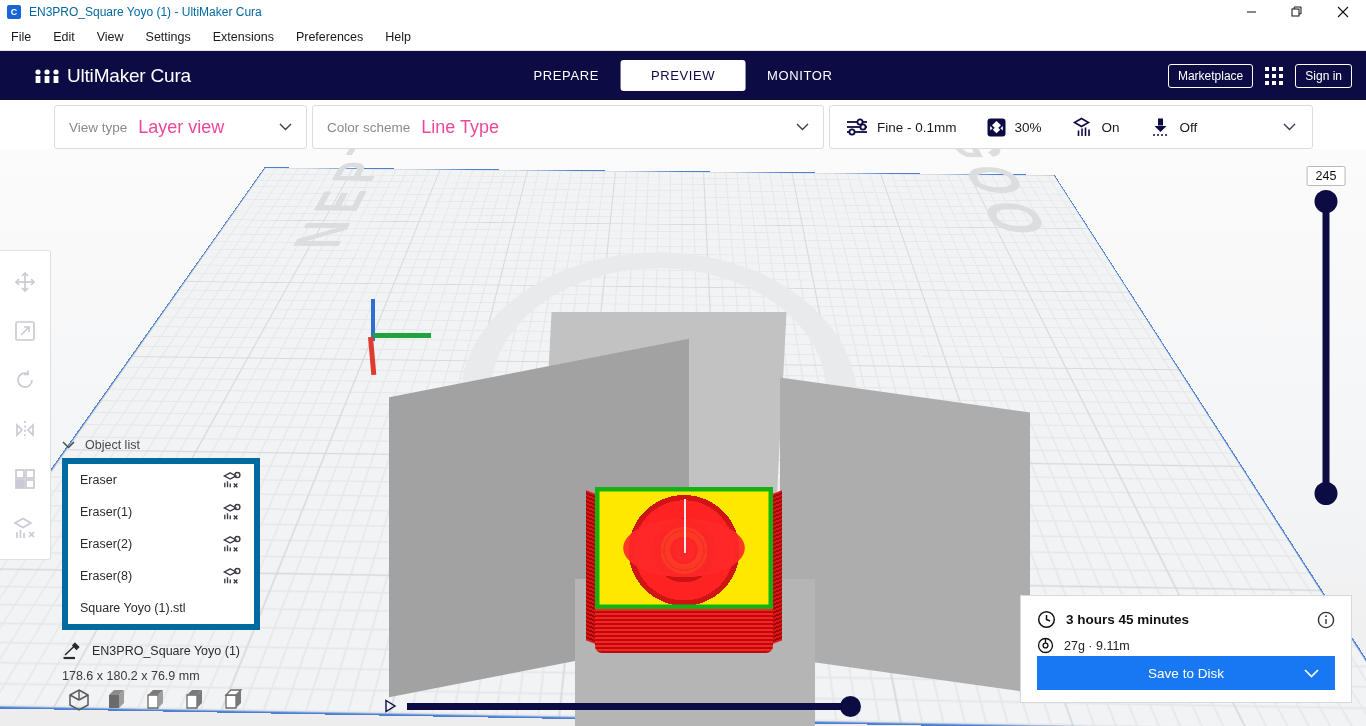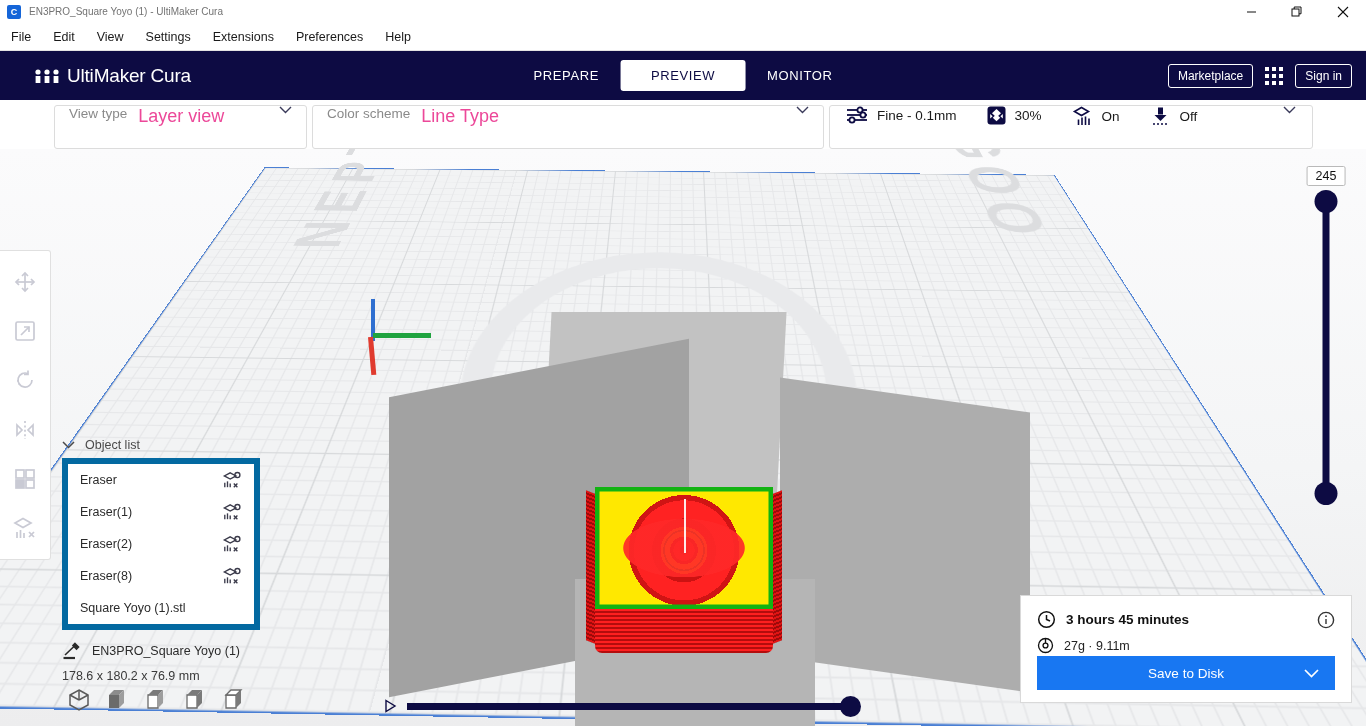--- a/index.html
+++ b/index.html
@@ -14,21 +14,21 @@
   .titlebar {
     position: absolute; top: 0; left: 0; width: 1366px; height: 23px;
     background: #ffffff; display: flex; align-items: center;
   }
   .title-icon {
     width: 14px; height: 14px; margin-left: 7px; margin-right: 8px;
     background: #1565d8; border-radius: 2px; color: #fff;
     font-size: 9px; line-height: 14px; text-align: center; font-weight: bold;
     flex: 0 0 auto;
   }
-  .title-text { font-size: 10px; color: #737373; }
+  .title-text { font-size: 12px; color: #0369a1; }
   .win-controls { margin-left: auto; display: flex; height: 23px; }
   .win-btn {
     width: 46px; height: 23px; display: flex; align-items: center;
     justify-content: center; font-size: 11px; color: #111;
   }
 
   
   .menubar {
     position: absolute; top: 23px; left: 0; width: 1366px; height: 28px;
     background: #ffffff; display: flex; align-items: center;
@@ -72,21 +72,21 @@
     grid-gap: 3px; cursor: pointer; }
   .grid-icon i { width: 4px; height: 4px; background: #fff; display: block; }
 
   
   .toolbar-strip {
     position: absolute; top: 105px; left: 54px; width: 1259px; height: 44px;
     display: flex; gap: 5px;
   }
   .tb-panel {
     background: #ffffff; border: 1px solid #dcdcdc; border-radius: 3px;
-    display: flex; align-items: flex-start; height: 44px;
+    display: flex; align-items: center; height: 44px;
   }
   .panel-viewtype { width: 253px; padding: 0 14px; }
   .panel-colorscheme { width: 512px; padding: 0 14px; }
   .panel-settings { flex: 1; padding: 0 16px; }
   .tb-label { font-size: 13.5px; color: #8a8a8a; margin-right: 11px; }
   .tb-value { font-size: 18px; color: #ec4899; }
   .chev { margin-left: auto; color: #4a4a6a; font-size: 11px; }
   .setting-group {
     display: flex; align-items: center; gap: 9px; margin-right: 30px;
   }

